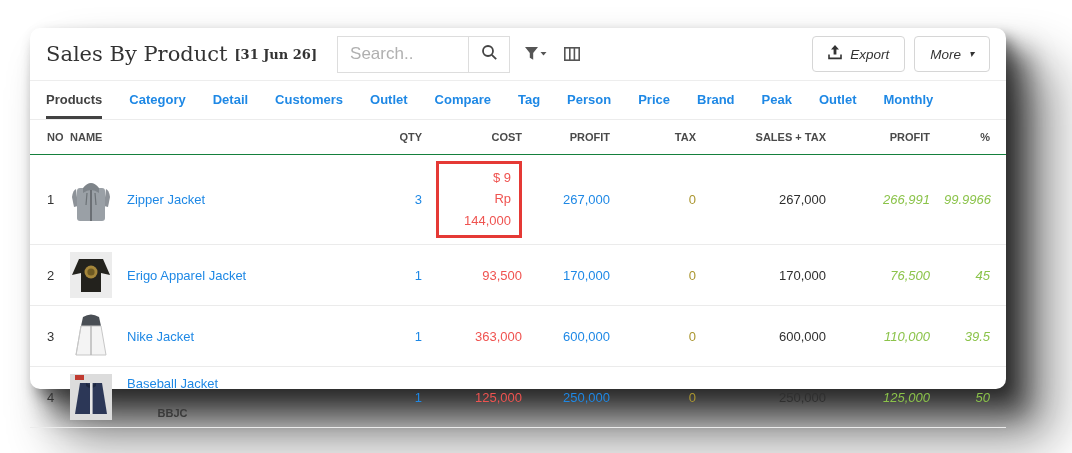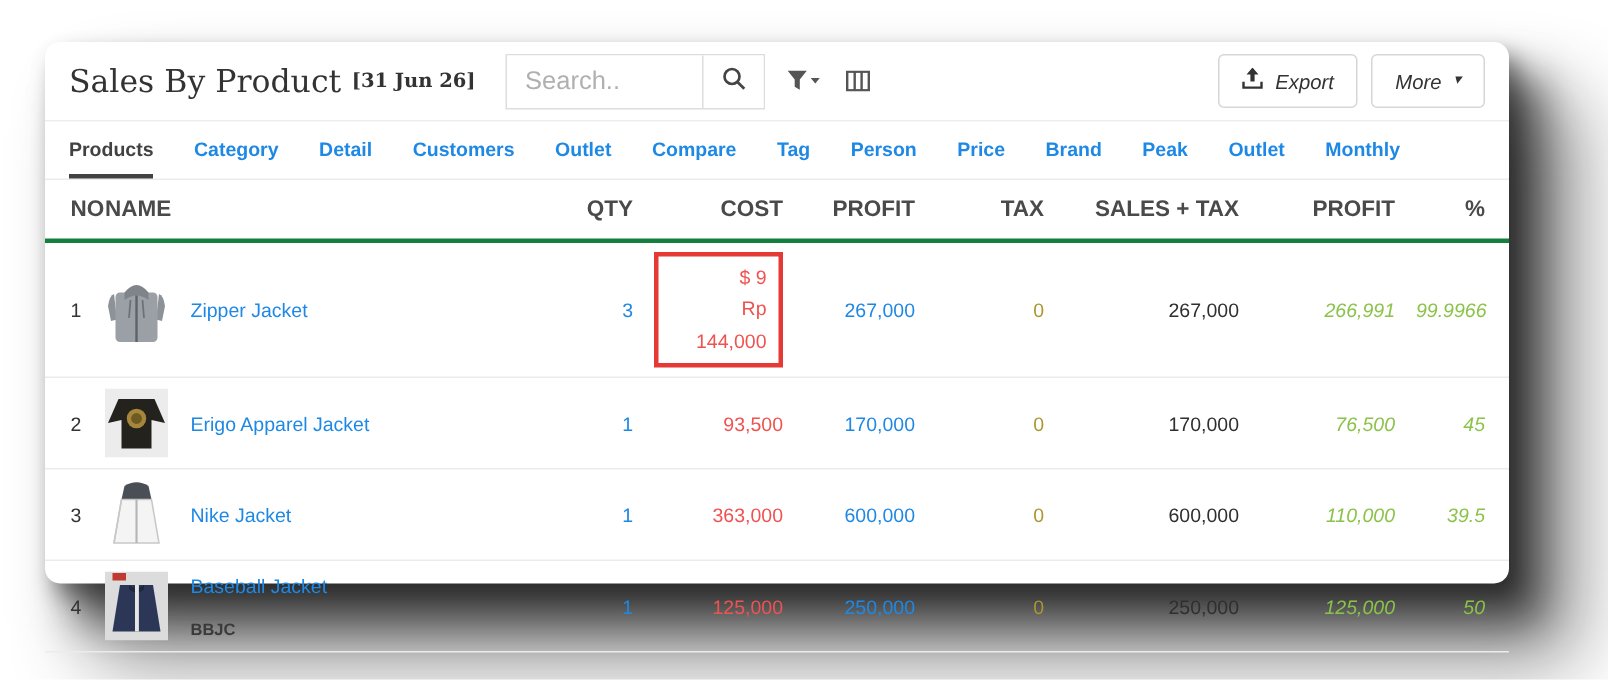--- a/index.html
+++ b/index.html
@@ -40,29 +40,29 @@
   .tabs { display:flex; align-items:stretch; height:39px; padding:0 16px;
           border-bottom:1px solid #ececec; }
   .tab-list { display:flex; align-items:stretch; gap:27px; }
   .tab { display:flex; align-items:center; font-size:13px; font-weight:bold;
          color:var(--link_blue); cursor:pointer; border-bottom:3px solid transparent;
          padding-top:2px; }
   .tab.active { color:var(--active_tab); border-bottom-color:var(--active_tab); }
 
   
   table { width:100%; border-collapse:collapse; table-layout:fixed; font-size:13px; }
-  th { font-size:15px; font-weight:bold; color:#4a4a4a; text-align:right;
-       padding:11px 14px 11px 0; border-bottom:3px solid #15803d; white-space:nowrap; }
+  th { font-size:11px; font-weight:bold; color:#4a4a4a; text-align:right;
+       padding:11px 14px 11px 0; border-bottom:1px solid #15803d; white-space:nowrap; }
   th.al, td.al { text-align:left; }
   th.first, td.first { padding-left:17px; }
   th.last, td.last { padding-right:16px; }
   td { text-align:right; padding:6px 14px 6px 0; border-bottom:1px solid #ebebeb;
        vertical-align:middle; color:#333; }
   td.no { color:#333; }
-  .prod { display:flex; align-items:center; gap:15px; min-height:48px; }
+  .prod { display:flex; align-items:center; gap:15px; min-height:48px;text-align:center; }
   .thumb { width:42px; height:46px; flex:0 0 auto; }
   .thumb svg { width:100%; height:100%; display:block; }
   .plink { color:var(--link_blue); text-decoration:none; cursor:pointer; font-size:13px; }
   .sub { font-size:11px; font-weight:bold; color:#3a3a3a; margin-top:16px; }
   .c-qty, .c-sales { color:var(--link_blue); cursor:pointer; }
   .c-cost { color:var(--cost_red); }
   .c-tax { color:var(--tax_gold); }
   .c-st { color:#2f2f2f; }
   .c-profit, .c-pct { color:var(--profit_green);font-style:italic; }
   .cost-box { display:inline-block; border:3px solid var(--highlight_red);

